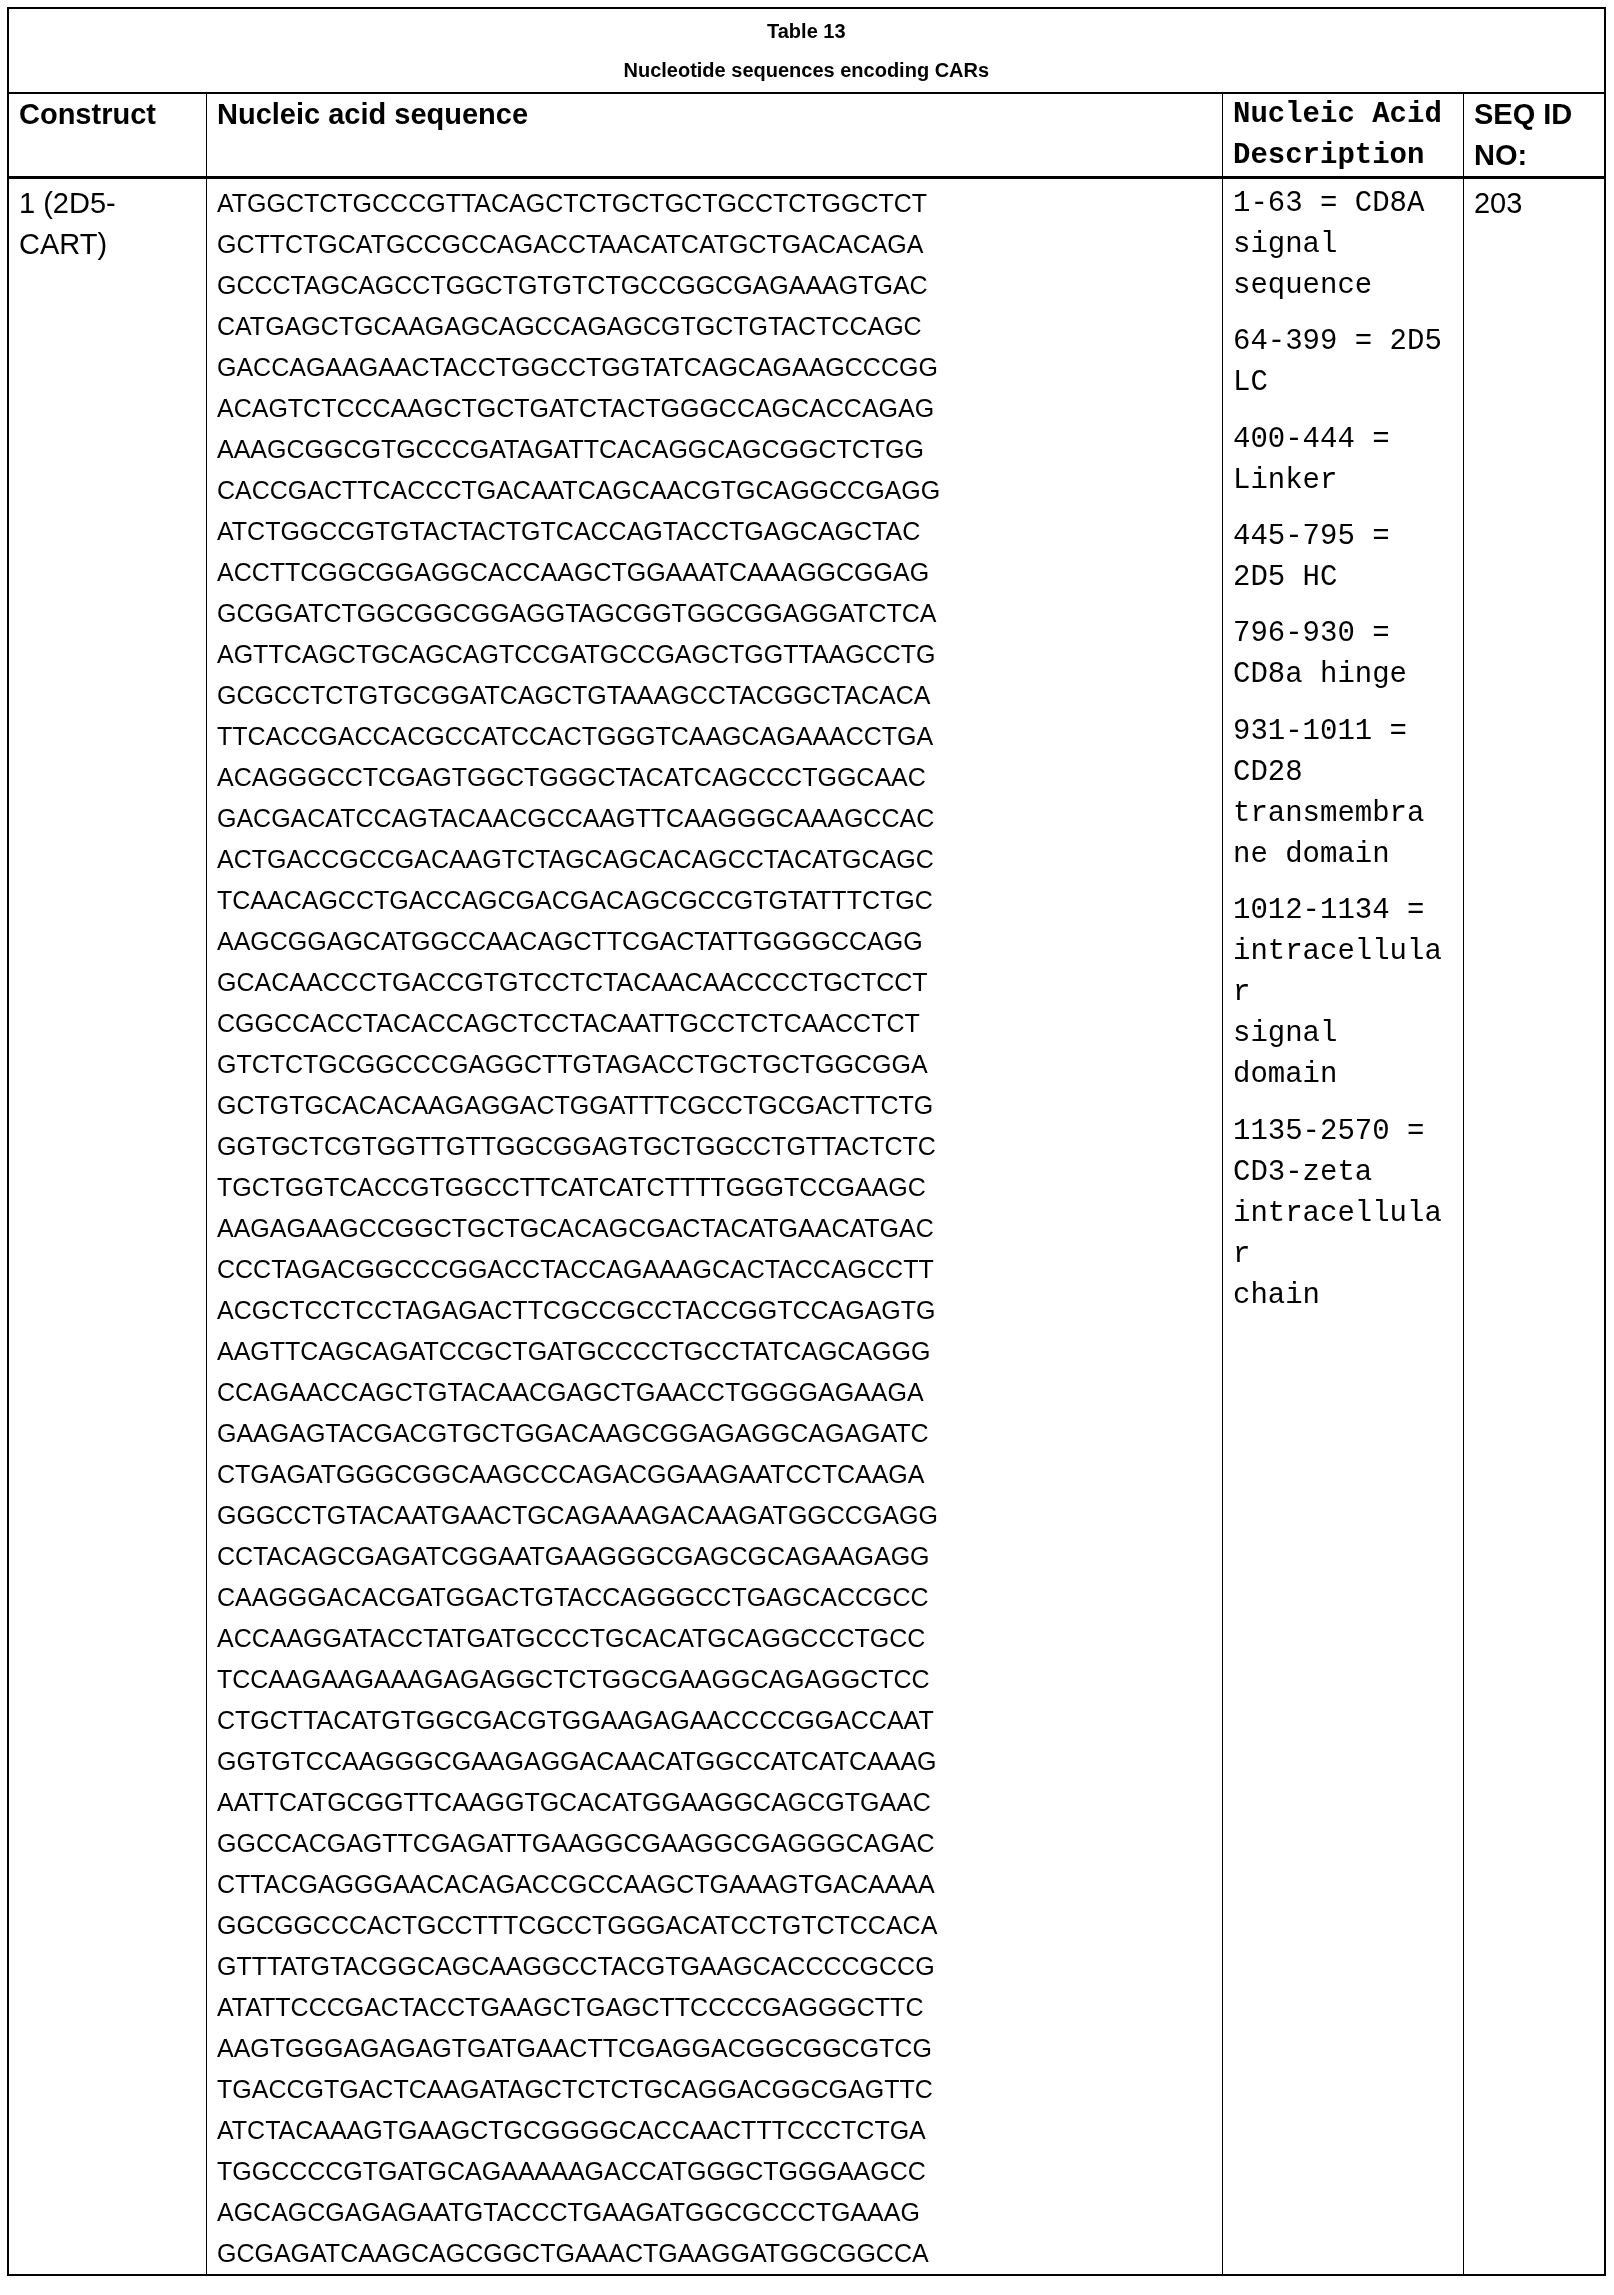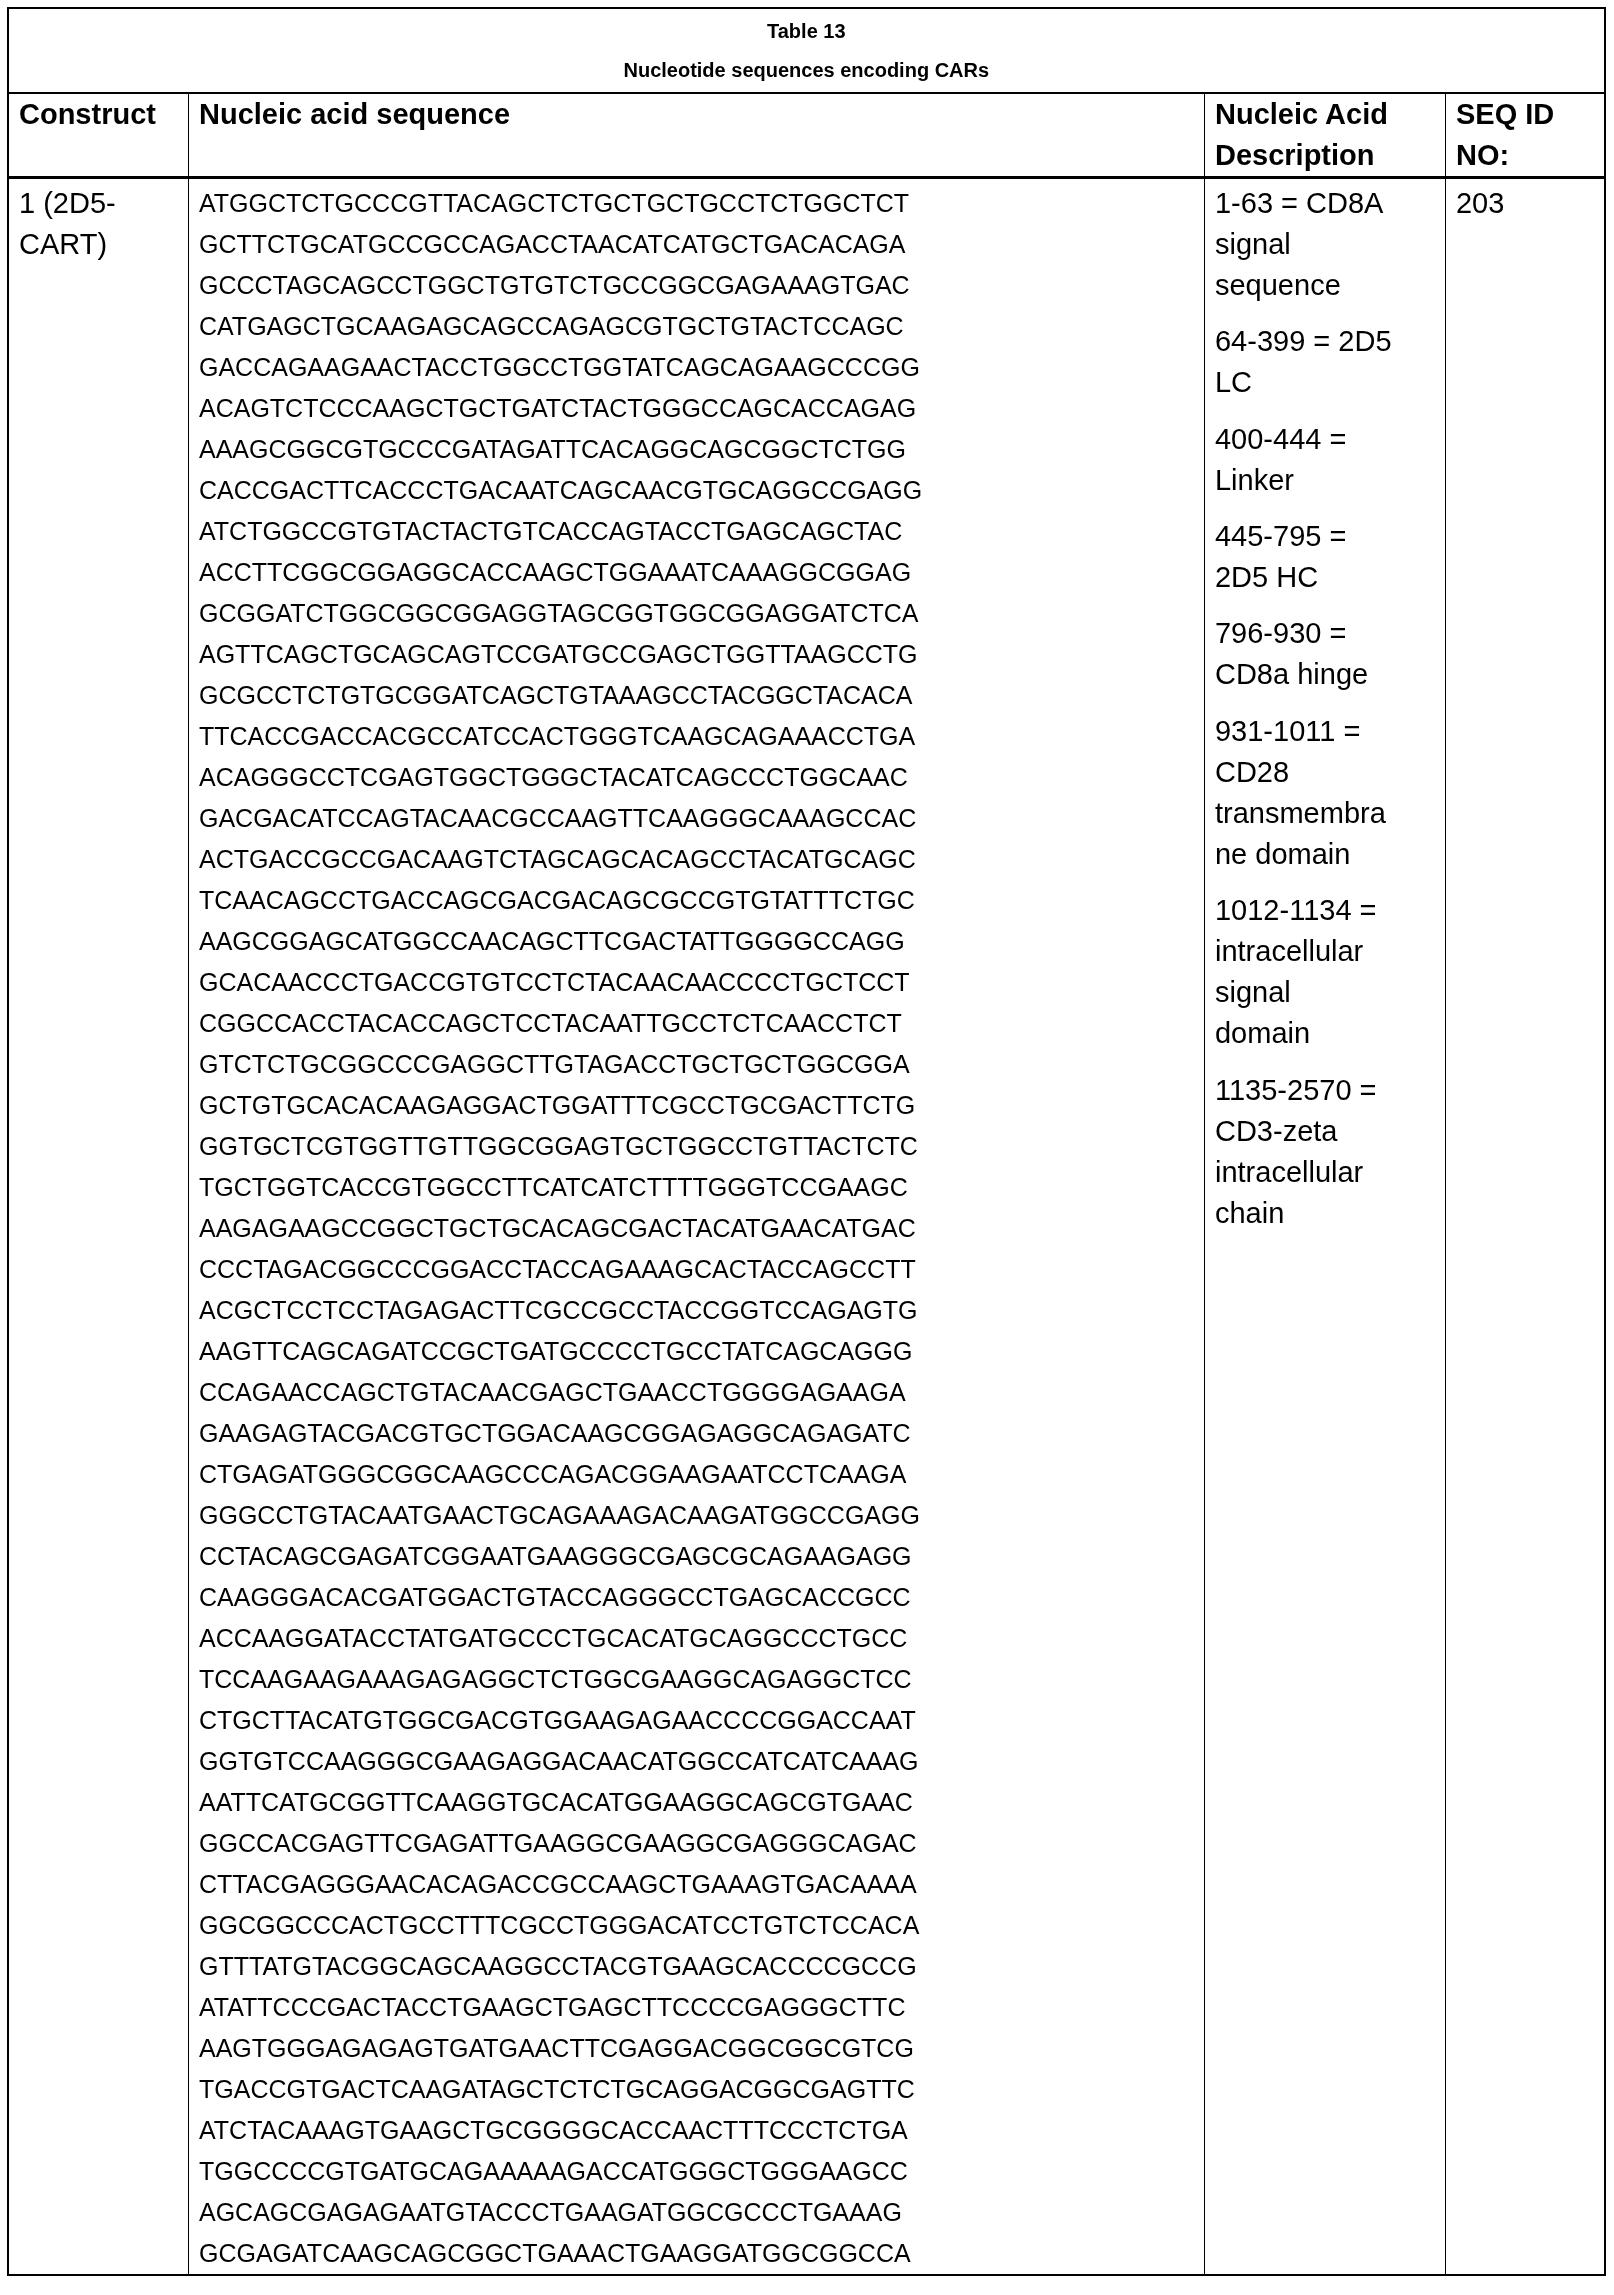--- a/index.html
+++ b/index.html
@@ -2,23 +2,23 @@
 <html style="font-size:13.6px"><head>
 <meta charset="utf-8">
 <style>
   html, body { margin: 0; padding: 0; background: #ffffff; }
   body { width: 1615px; height: 2295px; position: relative; font-family: "Liberation Sans", sans-serif; color: #000; }
   .tbl { position: absolute; left: 6.8px; top: 6.8px; width: 1599px; border: 2.6px solid #000; box-sizing: border-box; }
   .caption { text-align: center; font-weight: bold; font-size: 20px; line-height: 39px; padding: 3.4px 0 1.7px; border-bottom: 2.6px solid #000; }
   .row { display: flex; }
   .hdr { border-bottom: 3.4px solid #000; }
   .cell { box-sizing: border-box; padding: 0 10.2px; font-size: 29px; line-height: 41px; }
-  .c1 { width: 180px; border-right: 1.7px solid #000; }
+  .c1 { width: 198px; border-right: 1.7px solid #000; }
   .c2 { width: 1016px; border-right: 1.7px solid #000; }
-  .c3 { width: 241px; border-right: 1.7px solid #000; }
+  .c3 { width: 241px; border-right: 1.7px solid #000; font-family: Liberation Mono, monospace; }
   .c4 { flex: 1; }
   .hdr .cell { font-weight: bold; }
   .body .cell { padding-top: 4px; }
   .seqline { display: block; white-space: nowrap; letter-spacing: 0px; font-size: 25px; line-height: 41px; }
   .desc-item { margin-bottom: 15.4px; white-space: normal; word-break: break-all; }
   .desc-item span { display: block; }
 </style>
 </head>
 <body>
 

